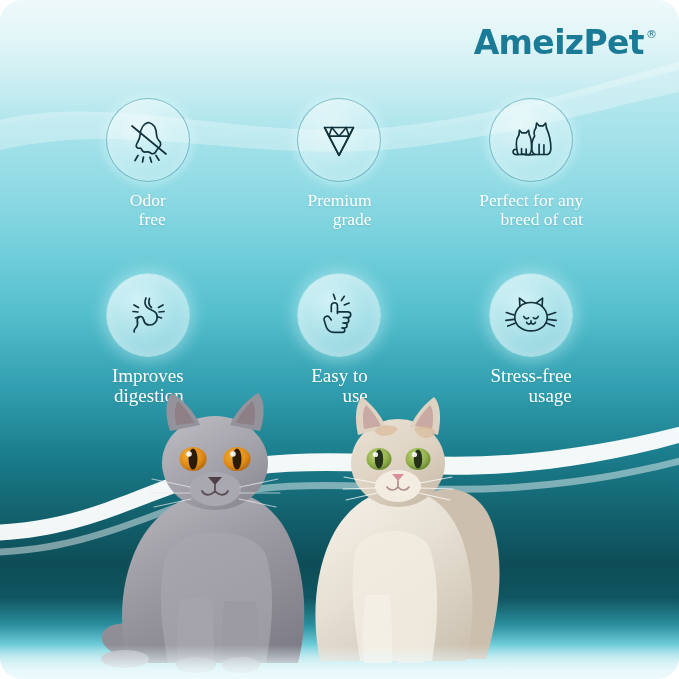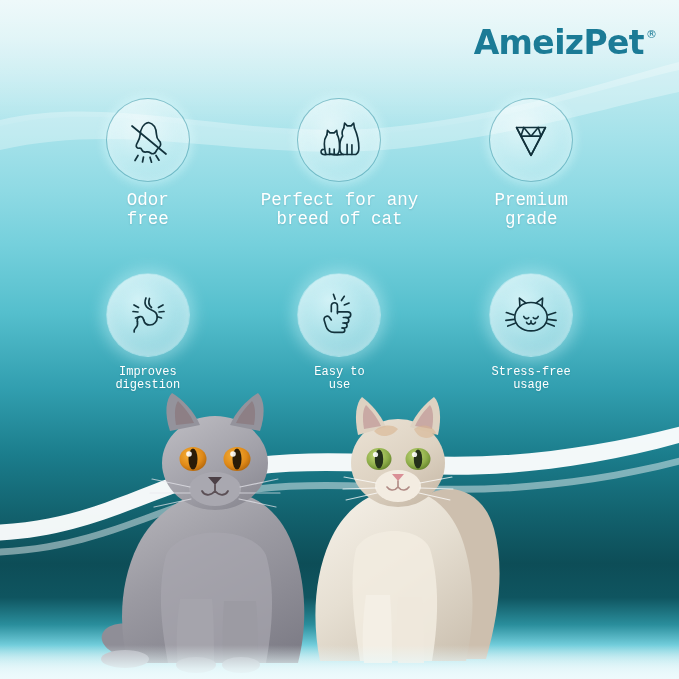--- a/index.html
+++ b/index.html
@@ -6,20 +6,21 @@
   #canvas{
     position:relative;width:679px;height:679px;overflow:hidden;
     font-family:"Liberation Sans",sans-serif;
     background:linear-gradient(to bottom,
       #d9f2f4 0%, #cdeef2 6%, #b8e8ee 13%,
       #a5e2ea 20%, #8fdae4 28%, #75d0dc 36%,
       #55bfcd 46%, #329fb0 57%, #1b7d8c 67%,
       #12616d 76%, #0d4d57 83%, #0f5560 88%,
       #2a8e9c 92%, #72cddb 95%, #a9e2ea 97%,
       #d2f0f4 99%, #e8f8fa 100%);
+    border-radius:22px;
   }
 
   
   .wavelayer{position:absolute;left:0;top:0;width:679px;height:679px;pointer-events:none;}
 
   
   #logo{position:absolute;right:22px;top:26px;display:flex;align-items:flex-start;}
   #logo .logotext{
     font-size:33px;font-weight:bold;color:#1b7b96;letter-spacing:-0.6px;
     line-height:1;font-family:"DejaVu Sans",sans-serif;
@@ -43,24 +44,24 @@
   }
   .row2 .circle{
     background:radial-gradient(circle at 38% 32%,
         rgba(226,248,251,0.88), rgba(196,236,242,0.70) 60%, rgba(170,224,233,0.55) 100%);
     border:1.4px solid rgba(170,225,234,0.55);
     box-shadow:0 0 14px 5px rgba(200,242,248,0.40), inset 0 0 16px rgba(255,255,255,0.45);
   }
   .circle svg{display:block;}
   .caption{
     margin-top:9px;color:#ffffff;font-size:17.5px;line-height:1.08;
-    text-align:center;font-family:Liberation Mono, monospace;white-space:pre-line;
+    text-align:right;font-family:Liberation Serif, serif;white-space:pre-line;
     text-shadow:0 1px 2px rgba(20,80,92,0.18);
   }
-  .row2 .caption{font-size:12px;}
+  .row2 .caption{font-size:19px;}
 
   
   #cats{position:absolute;left:0;bottom:0;width:679px;height:320px;}
 </style>
 </head>
 <body>
 
 <div id="canvas">
 
   <svg class="wavelayer" viewBox="0 0 679 679">
@@ -98,52 +99,52 @@
           <path d="M16,41.5 L13,46.5 M21.5,43 L20.5,48 M28,43.2 L29.5,48.2 M34,41.5 L37,46.2"></path>
           <path d="M10,12 L44,40"></path>
         </svg>
       </div>
       <div class="caption">Odor
 free</div>
     </div>
 
     <div class="feature row1">
       <div class="circle">
+        <svg width="50" height="50" viewBox="0 0 52 52" fill="none" stroke="#12323c" stroke-width="1.7" stroke-linecap="round" stroke-linejoin="round">
+          <path d="M11,13 L41,13 L26,42 Z"></path>
+          <path d="M11,13 L15.5,22 L36.5,22 L41,13"></path>
+          <path d="M15.5,22 L26,42 L36.5,22"></path>
+          <path d="M18.5,13 L15.5,22 M33.5,13 L36.5,22"></path>
+          <path d="M18.5,13 L26,22 L33.5,13"></path>
+        </svg>
+      </div>
+      <div class="caption">Premium
+grade</div>
+    </div>
+
+    <div class="feature row1">
+      <div class="circle">
         <svg width="54" height="54" viewBox="0 0 56 52" fill="none" stroke="#12323c" stroke-width="1.7" stroke-linecap="round" stroke-linejoin="round">
 
           <path d="M33,13.5 L33.8,8.5 L36.6,11.4 L40.6,11.4 L43.2,8.5 L44,13.5"></path>
           <path d="M33,13.5 C31.3,16 30.8,19.2 31.8,21.8 C29.4,25.4 28.4,30.6 28.8,35.2
                    C29.1,38.6 30.3,40.6 32.6,41 L45.4,41 C47.6,40 48.6,37.6 48.6,34.4
                    C48.6,27.6 47.2,20.8 44,13.5"></path>
           <path d="M36.4,41 L36.4,30.5 M41.4,41 L41.4,31"></path>
           <path d="M32.6,41 C27,41.8 22.6,41.6 19,40.6"></path>
 
           <path d="M15.5,20.5 L16,16 L18.6,18.6 L23,18.6 L25.6,16 L26.2,20.5"></path>
           <path d="M15.5,20.5 C13.6,23.4 12.6,26.6 12.8,30 C13,34.4 13.6,38.4 14.6,41
                    L26.4,41 C28.2,39 28.8,35.6 28.6,31.6 C28.4,27 27.8,23.4 26.2,20.5"></path>
           <path d="M18.2,41 L18.2,35 M23,41 L23,35.4"></path>
           <path d="M14.6,41 C11.6,41.6 9.6,40.6 9.4,38.6 C9.2,36.8 10.4,35.6 12,35.8"></path>
         </svg>
       </div>
       <div class="caption">Perfect for any
 breed of cat</div>
-    </div>
-
-    <div class="feature row1">
-      <div class="circle">
-        <svg width="50" height="50" viewBox="0 0 52 52" fill="none" stroke="#12323c" stroke-width="1.7" stroke-linecap="round" stroke-linejoin="round">
-          <path d="M11,13 L41,13 L26,42 Z"></path>
-          <path d="M11,13 L15.5,22 L36.5,22 L41,13"></path>
-          <path d="M15.5,22 L26,42 L36.5,22"></path>
-          <path d="M18.5,13 L15.5,22 M33.5,13 L36.5,22"></path>
-          <path d="M18.5,13 L26,22 L33.5,13"></path>
-        </svg>
-      </div>
-      <div class="caption">Premium
-grade</div>
     </div>
 
     <div class="feature row2">
       <div class="circle">
         <svg width="52" height="52" viewBox="0 0 52 52" fill="none" stroke="#12323c" stroke-width="1.7" stroke-linecap="round" stroke-linejoin="round">
           <path d="M24,9 C22.5,12.5 22.8,15.5 24.5,17.8 C26.2,20 28.5,20.8 30.5,21.5
                    C33.5,22.6 35.2,25 35.2,28.2 C35.2,32.6 32,36 27.8,36
                    C24.6,36 22.4,34 21.8,31.2"></path>
           <path d="M21.8,31.2 C21.2,28.6 19.6,27.2 17.8,27.6 C15.8,28 14.8,30 15.4,32.4"></path>
           <path d="M15.4,32.4 C16,35 15.2,37.4 13.6,39 C12.4,40.2 11.8,41.6 12.2,43"></path>

